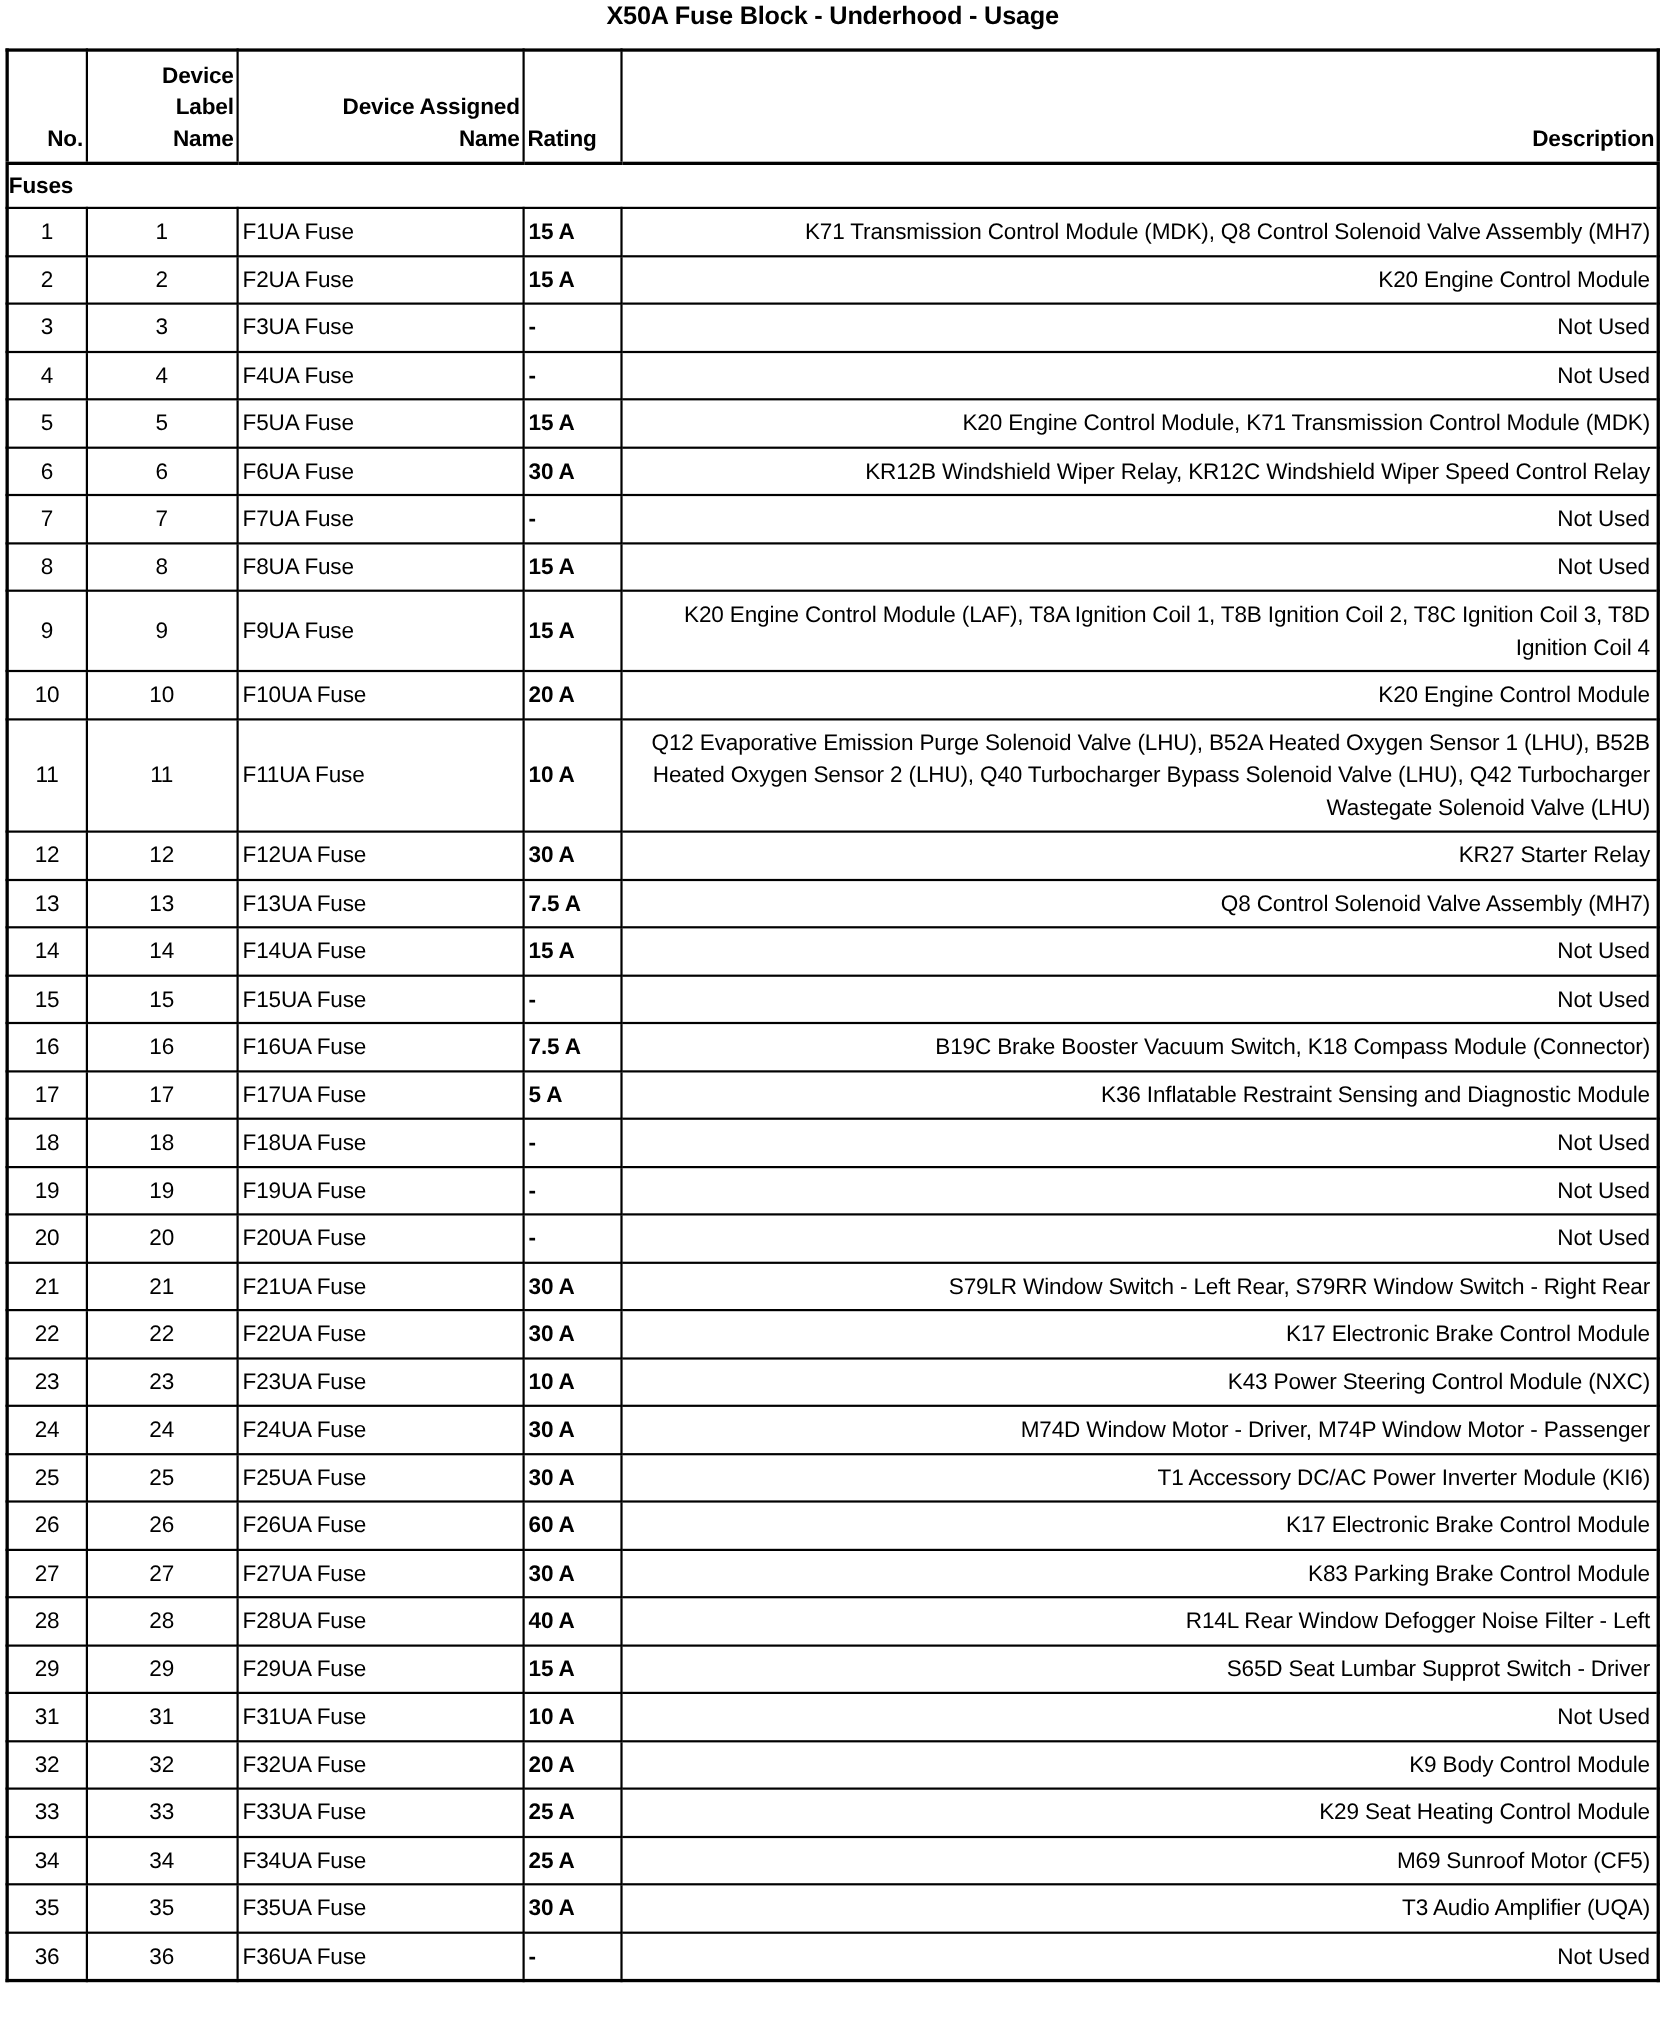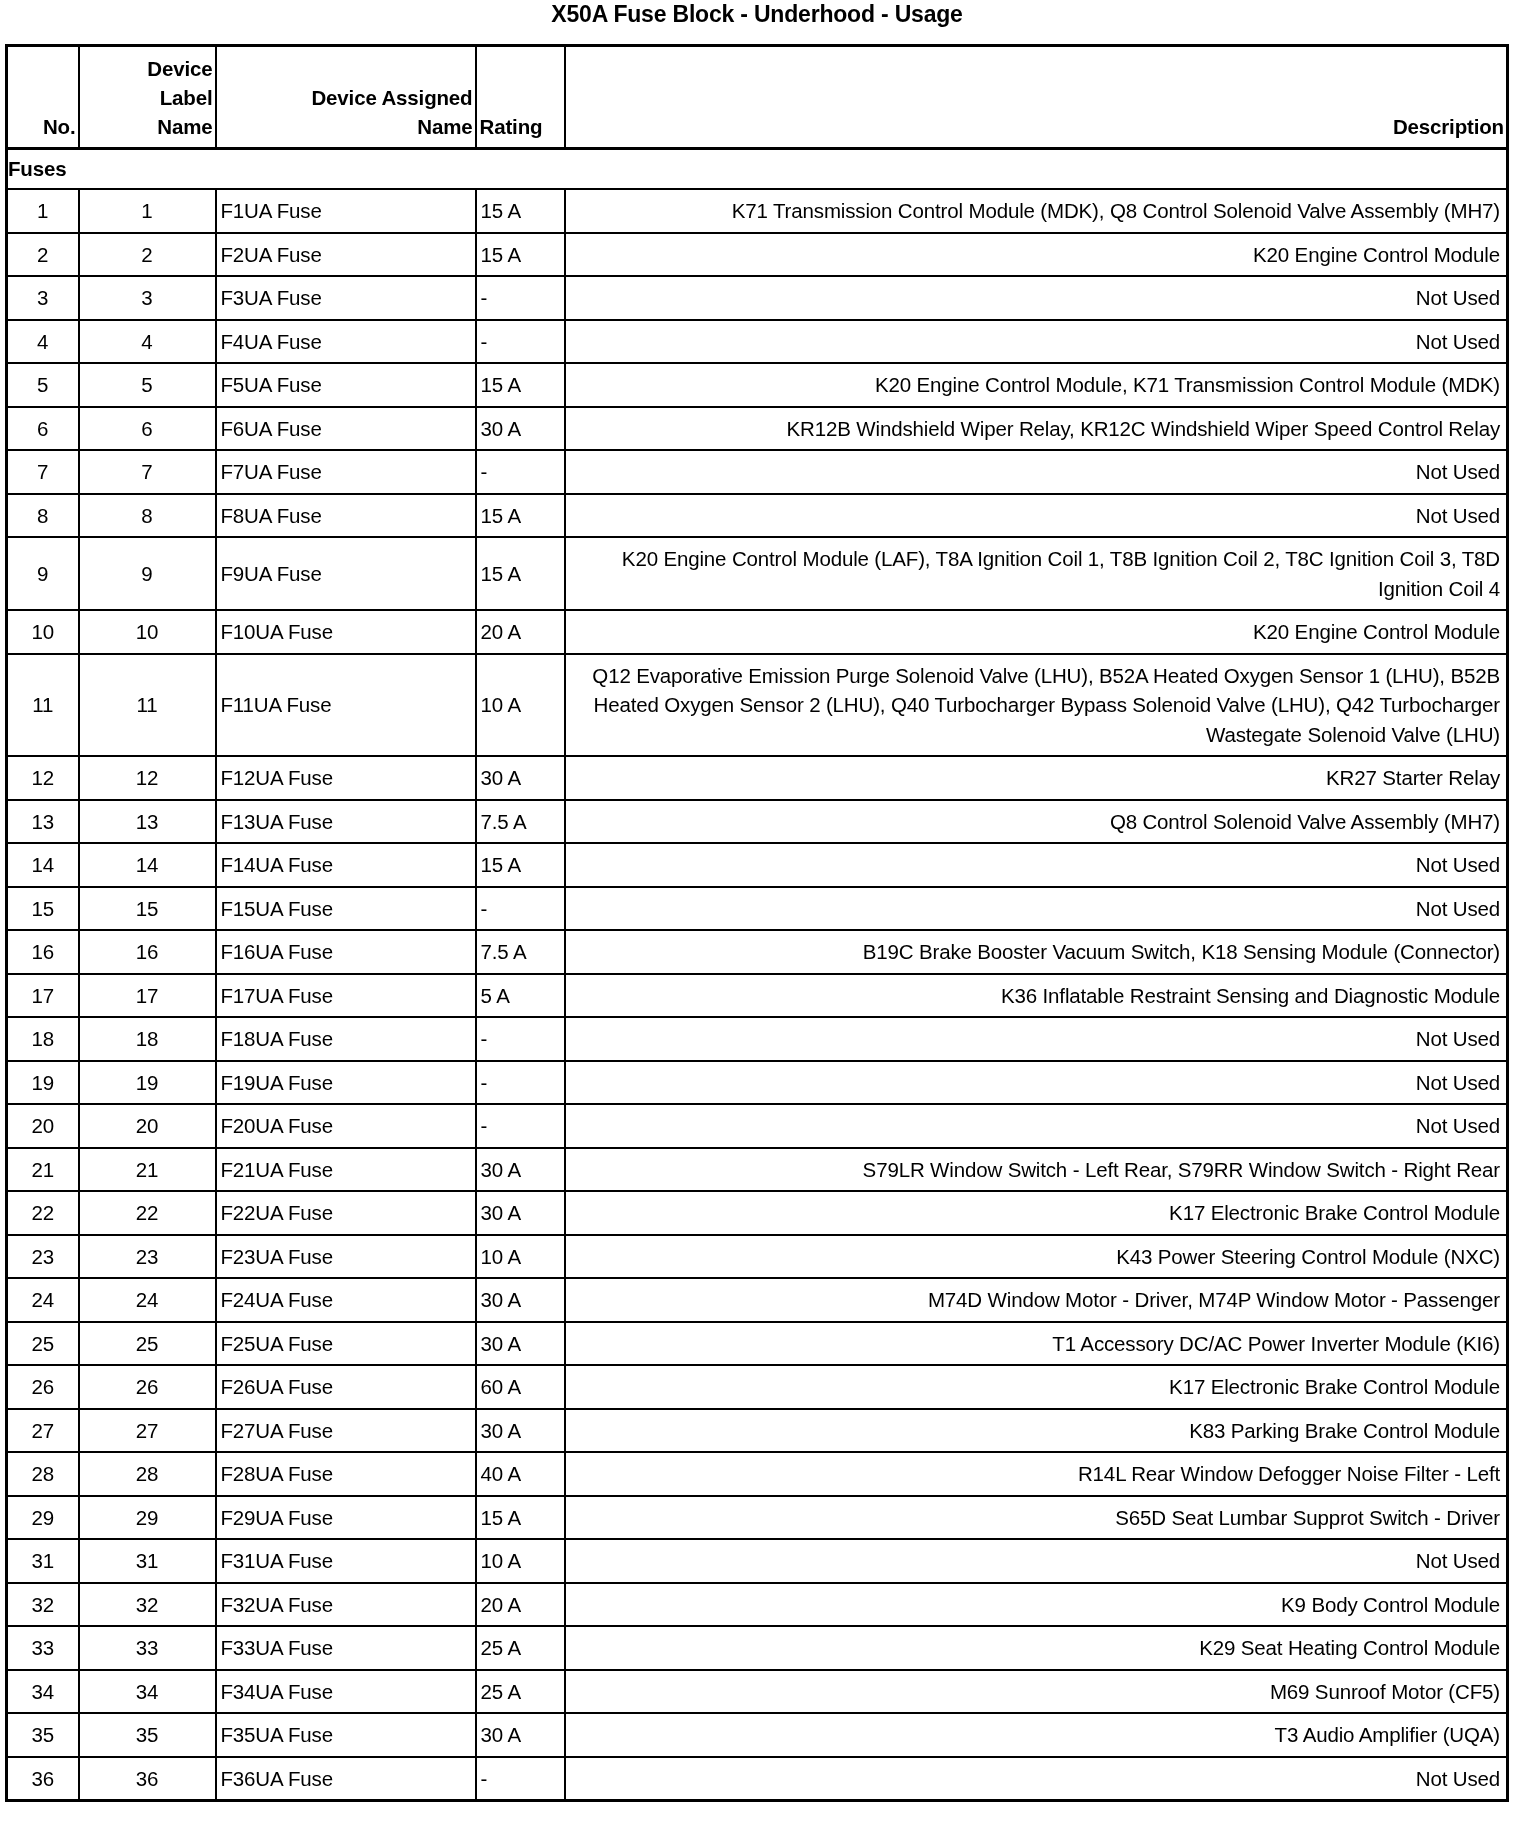--- a/index.html
+++ b/index.html
@@ -80,20 +80,21 @@
     text-align: center;
   }
   td.col-assigned {
     text-align: left;
     padding-left: 4px !important;
   }
   td.col-rating {
     text-align: left;
     padding-left: 4px !important;
     white-space: nowrap;
+    font-weight: bold;
   }
   td.col-desc {
     text-align: right;
     padding-left: 5px !important;
     padding-right: 6px !important;
   }
 </style>
 </head>
 <body>
 
@@ -230,21 +231,21 @@
         <td class="col-label">15</td>
         <td class="col-assigned">F15UA Fuse</td>
         <td class="col-rating">-</td>
         <td class="col-desc">Not Used</td>
       </tr>
       <tr class="fuse-row">
         <td class="col-no">16</td>
         <td class="col-label">16</td>
         <td class="col-assigned">F16UA Fuse</td>
         <td class="col-rating">7.5 A</td>
-        <td class="col-desc">B19C Brake Booster Vacuum Switch, K18 Sensing Module (Connector)</td>
+        <td class="col-desc">B19C Brake Booster Vacuum Switch, K18 Compass Module (Connector)</td>
       </tr>
       <tr class="fuse-row">
         <td class="col-no">17</td>
         <td class="col-label">17</td>
         <td class="col-assigned">F17UA Fuse</td>
         <td class="col-rating">5 A</td>
         <td class="col-desc">K36 Inflatable Restraint Sensing and Diagnostic Module</td>
       </tr>
       <tr class="fuse-row">
         <td class="col-no">18</td>

